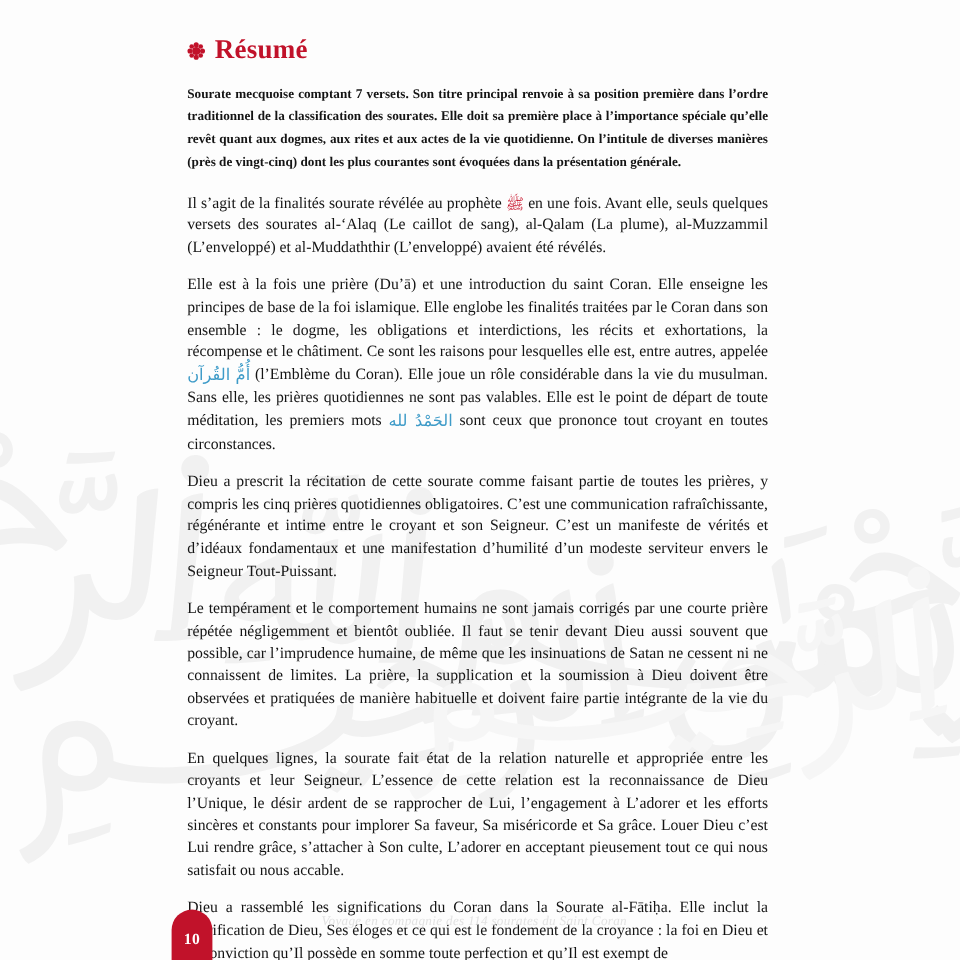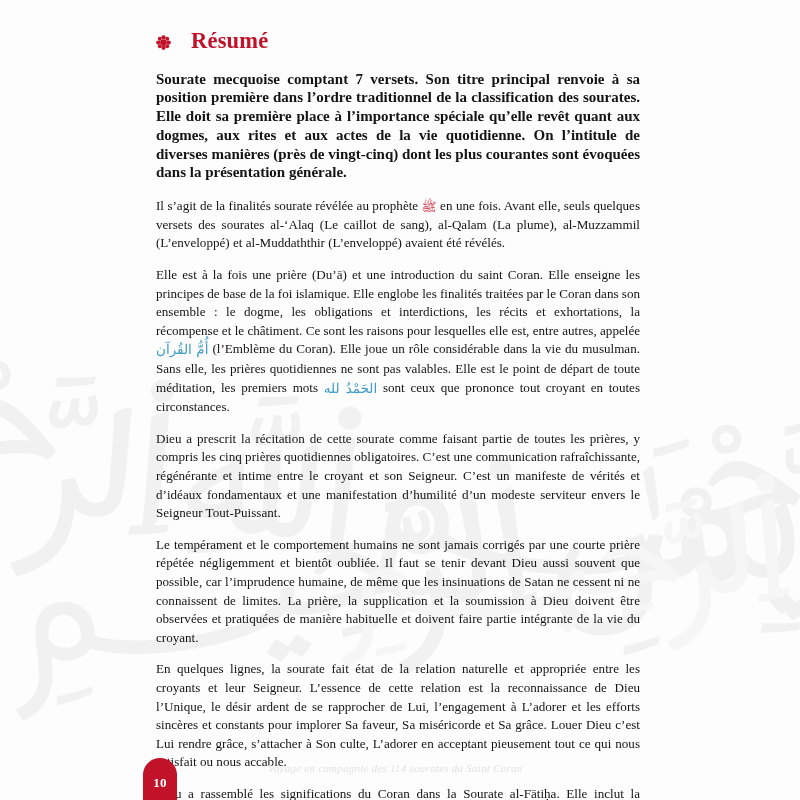--- a/index.html
+++ b/index.html
@@ -59,21 +59,21 @@
     left: 156px;
     top: 30px;
     width: 484px;
     z-index: 2;
   }
 
   
   .heading {
     display: flex;
     align-items: center;
-    gap: 20px;
+    gap: 8px;
     margin: 0 0 17px 0;
   }
   .rosette {
     width: 15px;
     height: 15px;
     flex: 0 0 auto;
     position: relative;
     top: 1px;
   }
   .heading-text {
@@ -90,21 +90,21 @@
     text-align: justify;
     text-justify: inter-word;
     font-size: 13.1px;
     line-height: 18.6px;
     hyphens: none;
   }
   p.para:last-of-type { margin-bottom: 0; }
 
   p.lead {
     font-weight: bold;
-    font-size: 15px;
+    font-size: 11px;
     line-height: 18.8px;
     margin-bottom: 15px;
   }
 
   .salawat {
     color: #c8152c;
     font-family: "DejaVu Sans", "Liberation Sans", sans-serif;
     font-size: 12.5px;
     line-height: 0;
     vertical-align: -1px;

